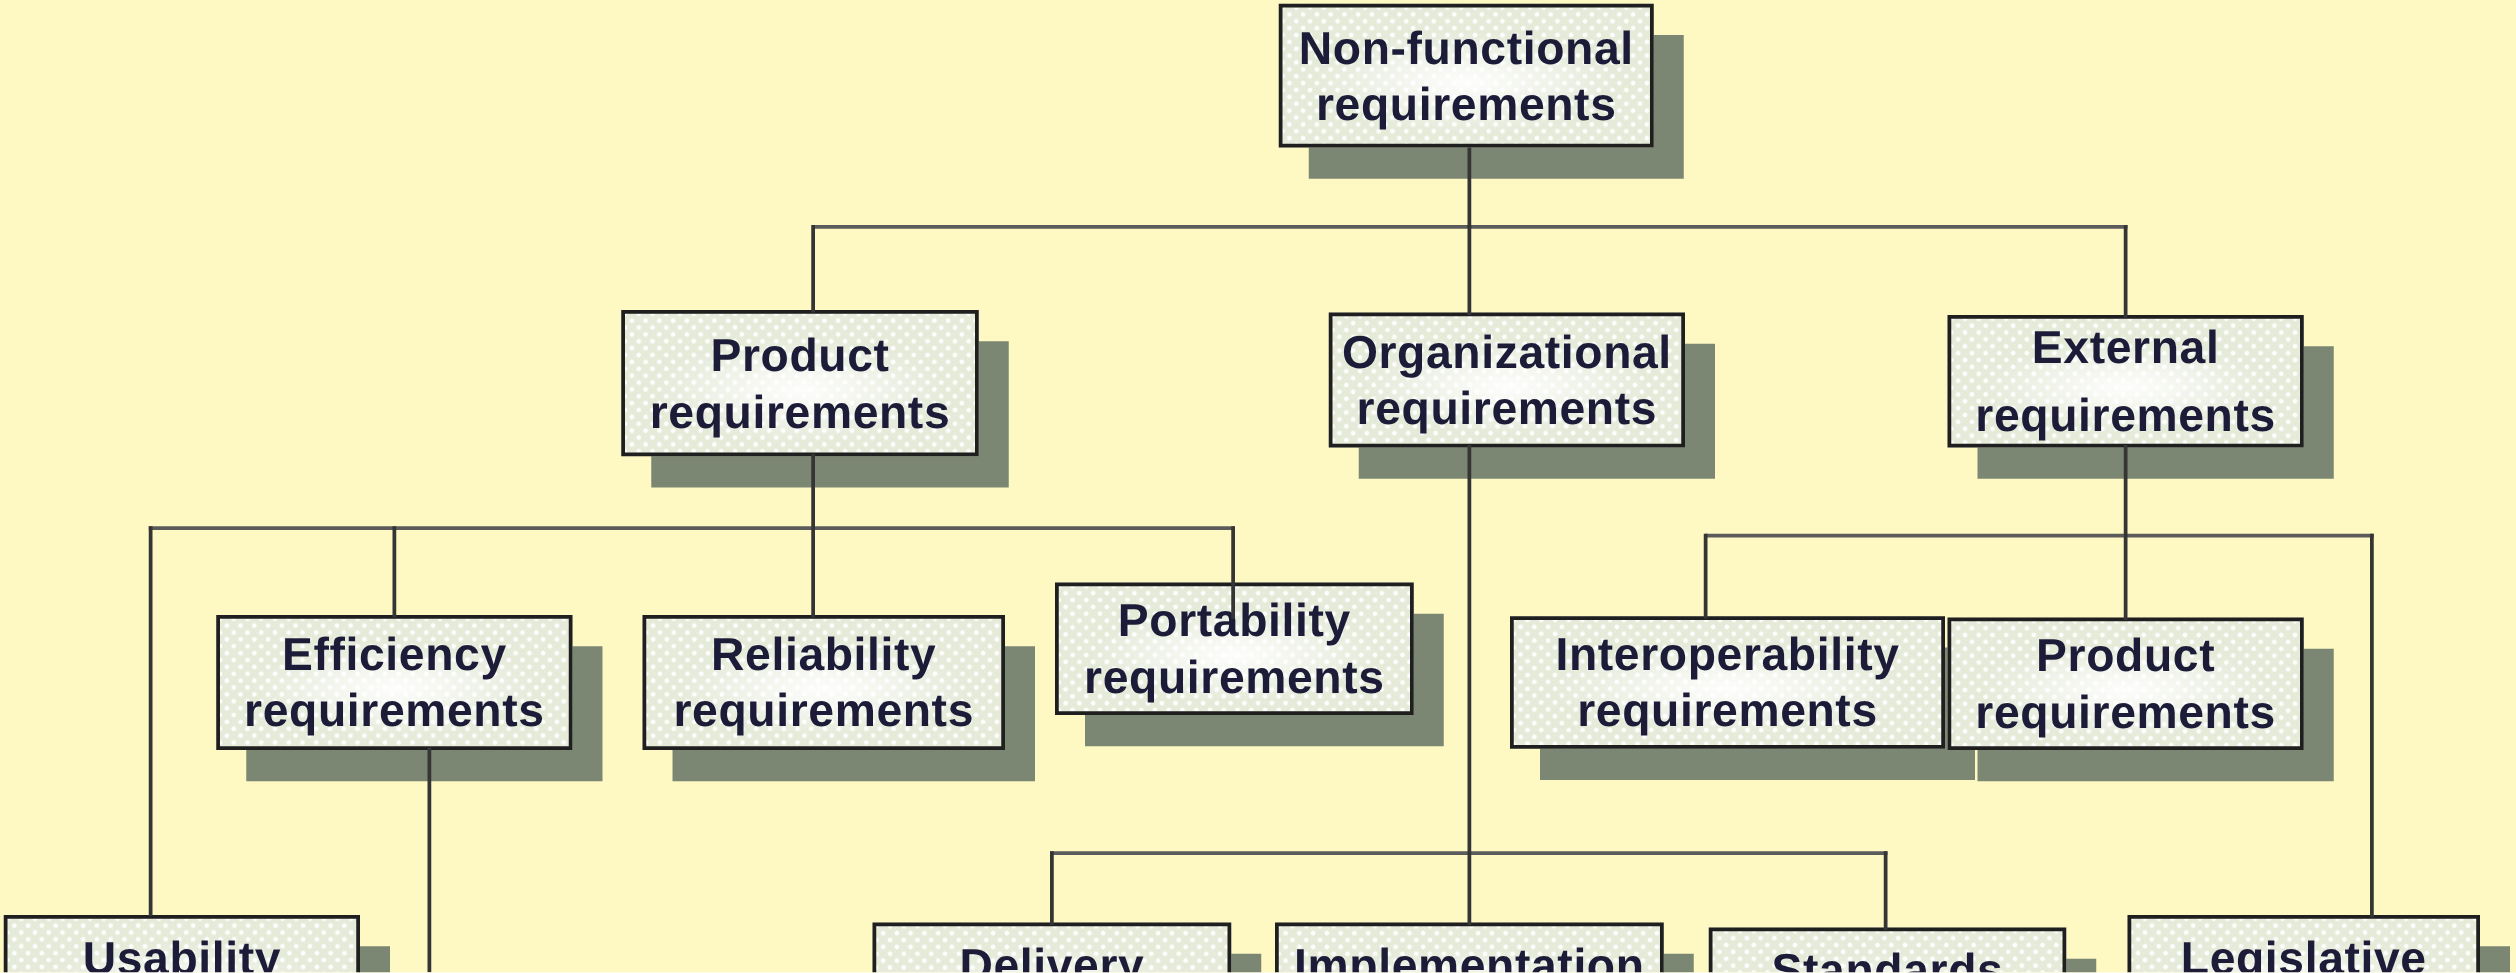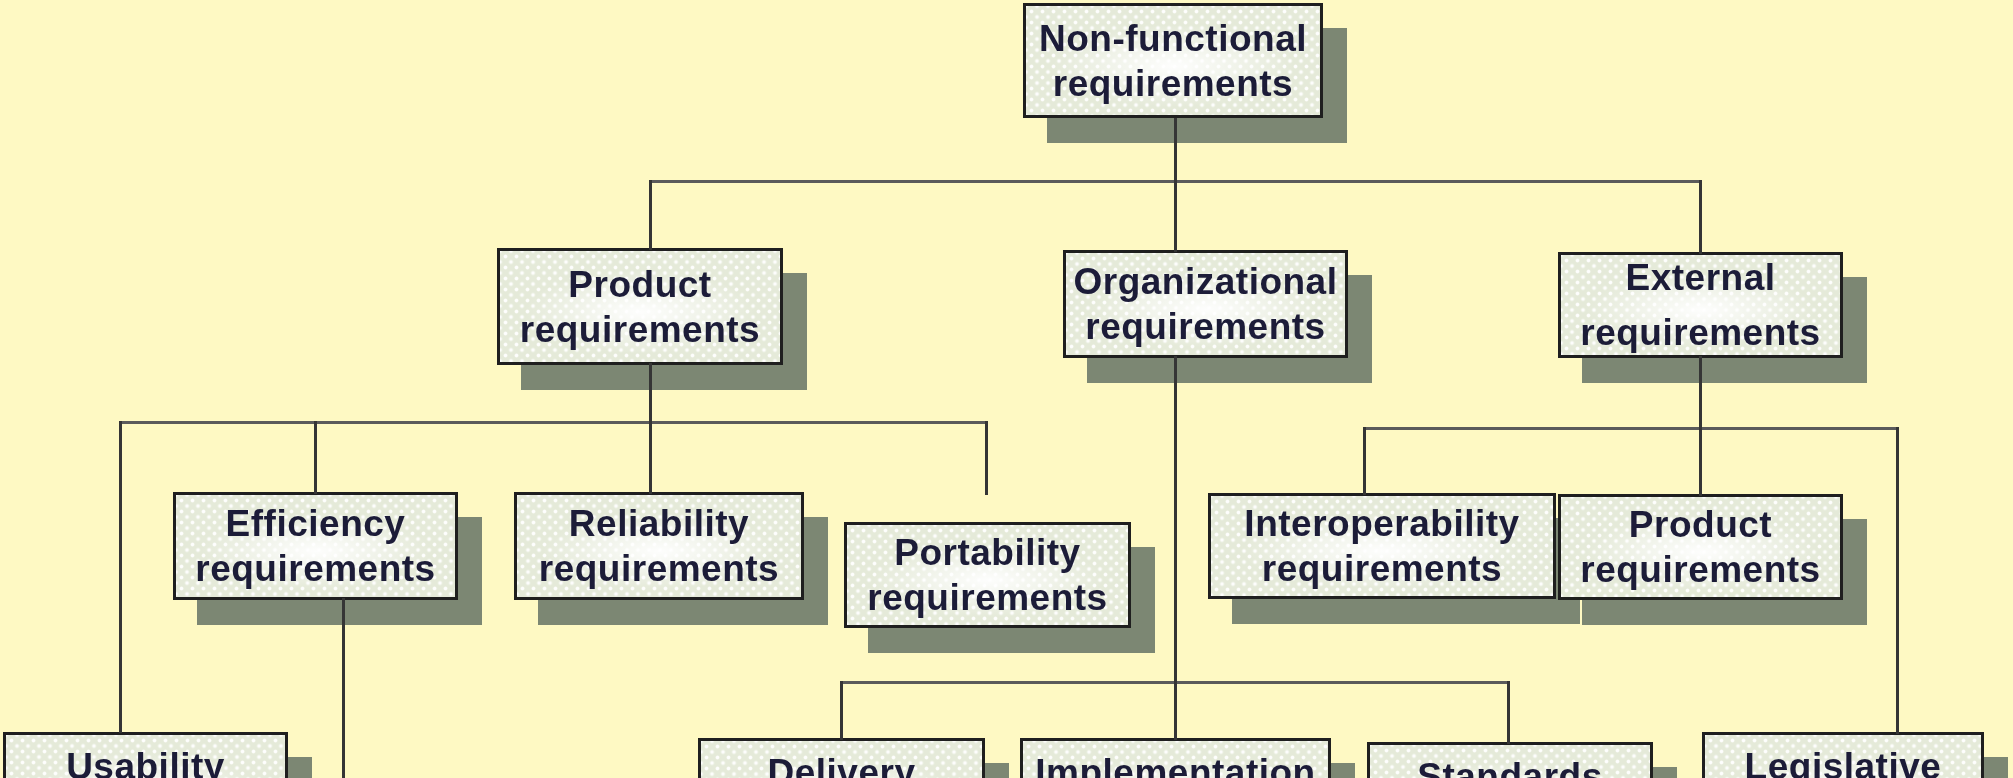--- a/index.html
+++ b/index.html
@@ -99,21 +99,21 @@
   </div>
 
   <div class="box" style="left:173px; top:492px; width:285px; height:108px;text-align:right;">
     <span>Efficiency</span>
     <span>requirements</span>
   </div>
   <div class="box" style="left:514px; top:492px; width:290px; height:108px;">
     <span>Reliability</span>
     <span>requirements</span>
   </div>
-  <div class="box" style="left:844px; top:522px; width:287px; height:106px;">
+  <div class="box" style="left:844px; top:466px; width:287px; height:106px;">
     <span>Portability</span>
     <span>requirements</span>
   </div>
   <div class="box" style="left:1208px; top:493px; width:348px; height:106px;">
     <span>Interoperability</span>
     <span>requirements</span>
   </div>
   <div class="box" style="left:1558px; top:494px; width:285px; height:106px;">
     <span>Product</span>
     <span>requirements</span>

